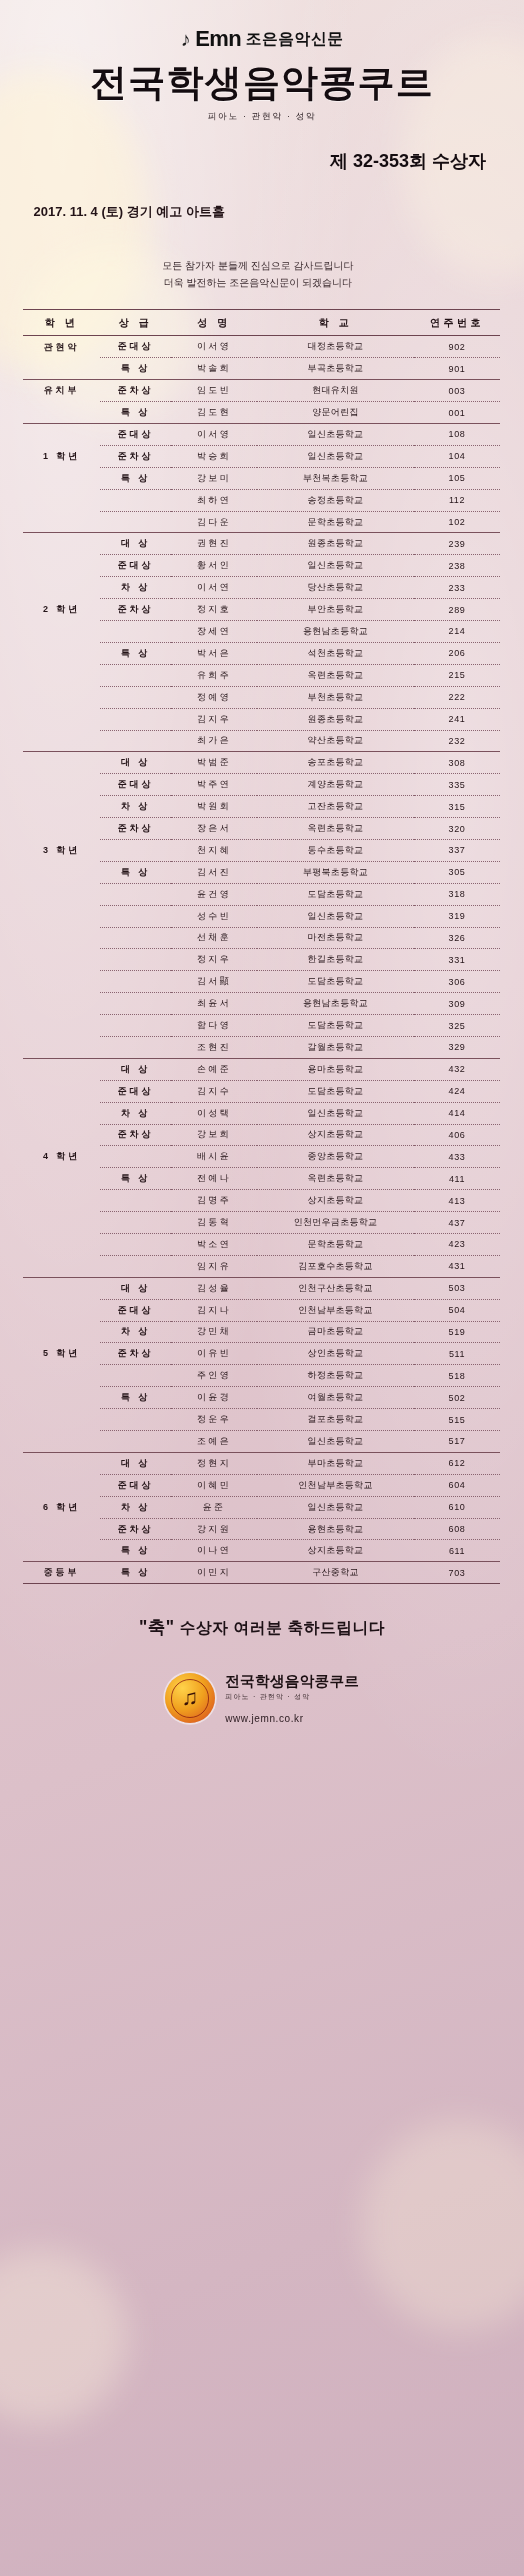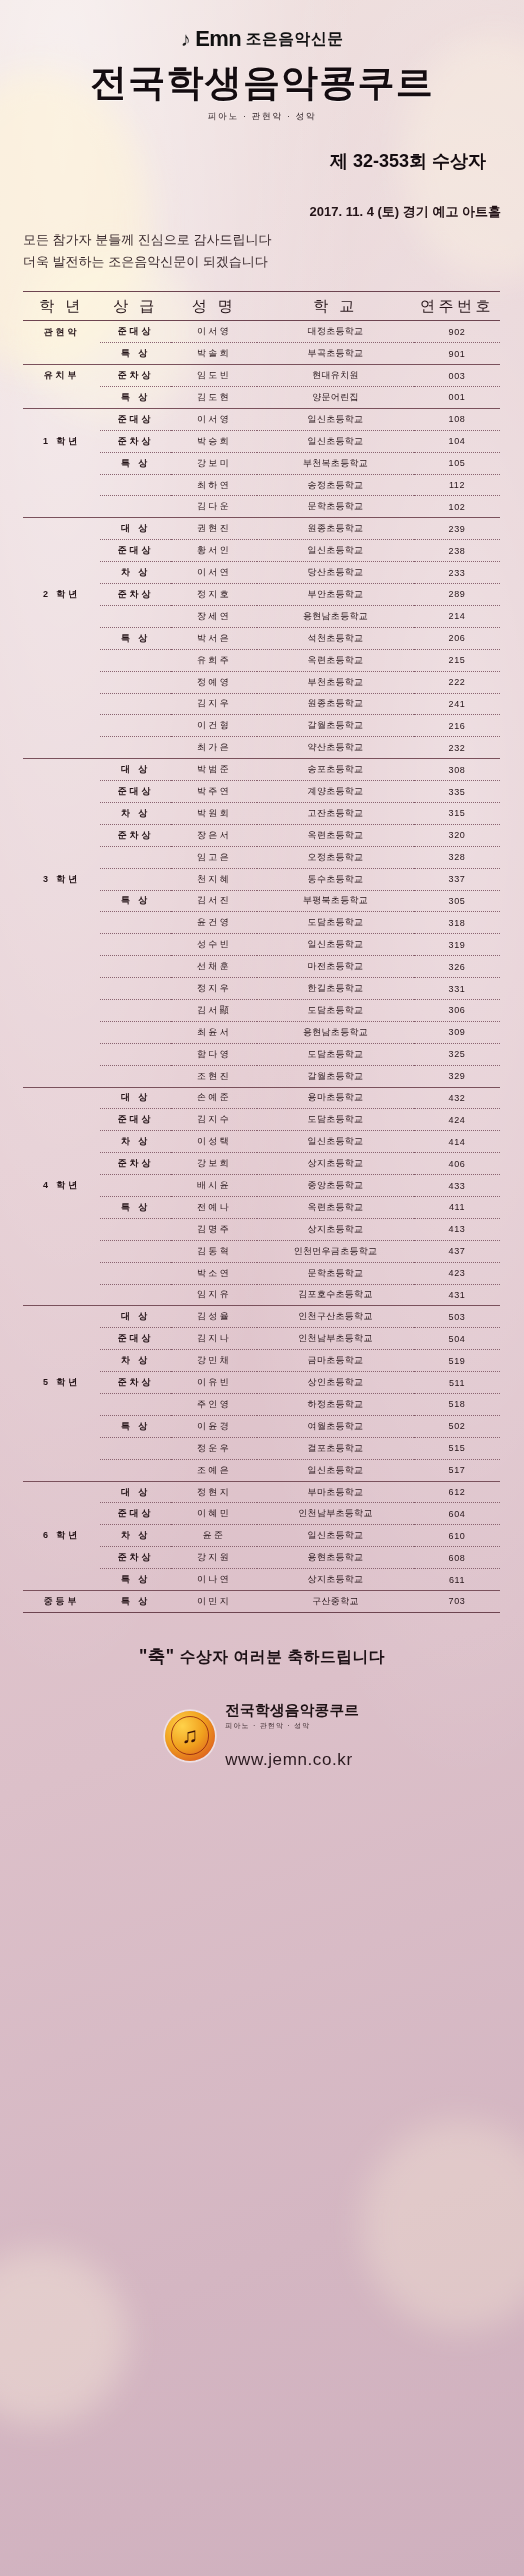--- a/index.html
+++ b/index.html
@@ -87,31 +87,31 @@
   .award-title {
     margin-top: 26px;
     text-align: right;
     padding-right: 15px;
     font-size: 18px;
     font-weight: bold;
     color: #140c10;
   }
   .date-line {
     margin-top: 30px;
-    text-align: right;
+    text-align: left;
     padding-left: 10.5px;
     font-size: 13px;
     font-weight: bold;
     color: #231317;
   }
   .greet {
-    margin-top: 8px;
-    text-align: left;
+    margin-top: 36px;
+    text-align: center;
     padding-right: 8.2px;
-    font-size: 13px;
+    font-size: 10px;
     line-height: 1.7;
     color: #3a2a2e;
   }
   .greet div { white-space: nowrap; }
 
   
   table.results {
     margin-top: 17.5px;
     width: 477px;
     border-collapse: collapse;
@@ -126,22 +126,22 @@
 
   table.results th,
   table.results td {
     padding: 2.3px 1.2px;
     text-align: center;
     vertical-align: middle;
     height: 16.3px;
     color: #241418;
   }
   table.results thead th {
-    font-size: 15px;
-    font-weight: normal;
+    font-size: 10px;
+    font-weight: bold;
     letter-spacing: 3.5px;
     border-top: 1.2px solid #6d4450;
     border-bottom: 1.2px solid #6d4450;
     padding: 4.7px 1.2px;
   }
   td.grade, td.prize {
     font-weight: bold;
     letter-spacing: 2.9px;
     font-size: 9px;
   }
@@ -209,22 +209,22 @@
     color: #1c1013;
     letter-spacing: 0.3px;
   }
   .f-sub {
     font-size: 7px;
     letter-spacing: 1.2px;
     color: #3b2a2e;
     margin-top: 1.2px;
   }
   .f-url {
-    margin-top: 19px;
-    font-size: 17px;
+    margin-top: 11px;
+    font-size: 10px;
     color: #2a1a1f;
     letter-spacing: 0.6px;
   }
 </style>
 </head>
 <body>
 
 <div class="page">
   <div class="blob b1"></div>
   <div class="blob b2"></div>
@@ -389,27 +389,20 @@
             <td class="school">부천초등학교</td>
             <td class="num">222</td>
           </tr>
           <tr class="sep-sub">
             <td class="grade"></td>
             <td class="prize"></td>
             <td class="name">김지우</td>
             <td class="school">원종초등학교</td>
             <td class="num">241</td>
           </tr>
-          <tr class="sep-sub">
-            <td class="grade"></td>
-            <td class="prize"></td>
-            <td class="name">이건형</td>
-            <td class="school">갈월초등학교</td>
-            <td class="num">216</td>
-          </tr>
           <tr class="sep-group">
             <td class="grade"></td>
             <td class="prize"></td>
             <td class="name">최가은</td>
             <td class="school">약산초등학교</td>
             <td class="num">232</td>
           </tr>
           <tr class="sep-sub">
             <td class="grade"></td>
             <td class="prize">대 상</td>
@@ -430,27 +423,20 @@
             <td class="name">박원회</td>
             <td class="school">고잔초등학교</td>
             <td class="num">315</td>
           </tr>
           <tr class="sep-sub">
             <td class="grade"></td>
             <td class="prize">준차상</td>
             <td class="name">장은서</td>
             <td class="school">옥련초등학교</td>
             <td class="num">320</td>
-          </tr>
-          <tr class="sep-sub">
-            <td class="grade"></td>
-            <td class="prize"></td>
-            <td class="name">임고은</td>
-            <td class="school">오정초등학교</td>
-            <td class="num">328</td>
           </tr>
           <tr class="sep-sub">
             <td class="grade">3 학년</td>
             <td class="prize"></td>
             <td class="name">천지혜</td>
             <td class="school">동수초등학교</td>
             <td class="num">337</td>
           </tr>
           <tr class="sep-sub">
             <td class="grade"></td>

